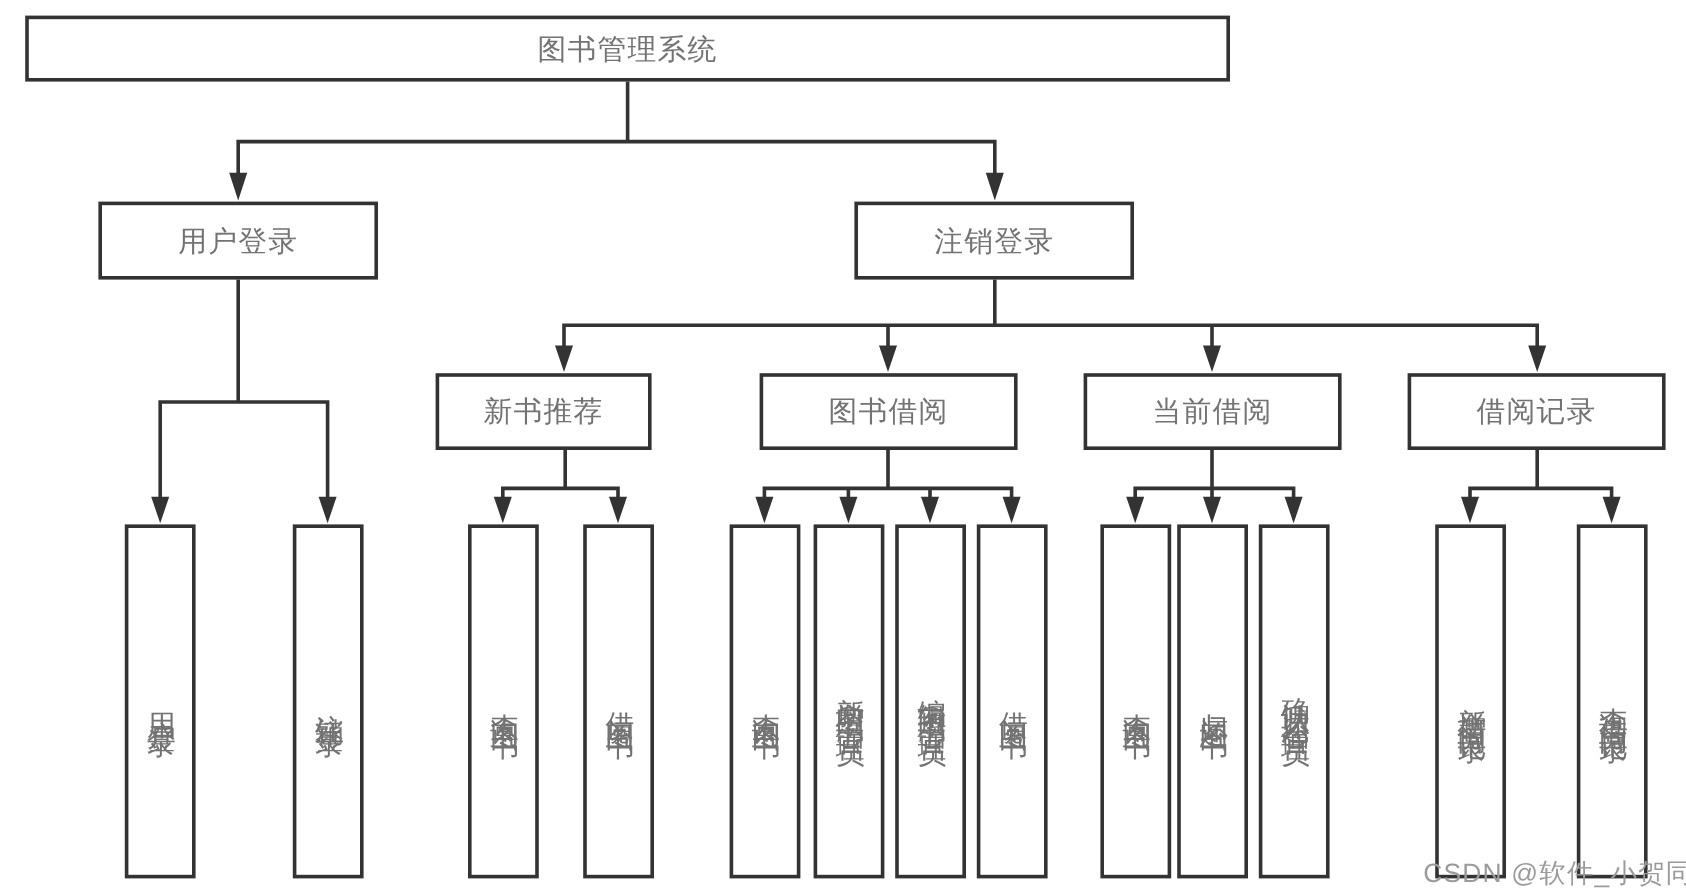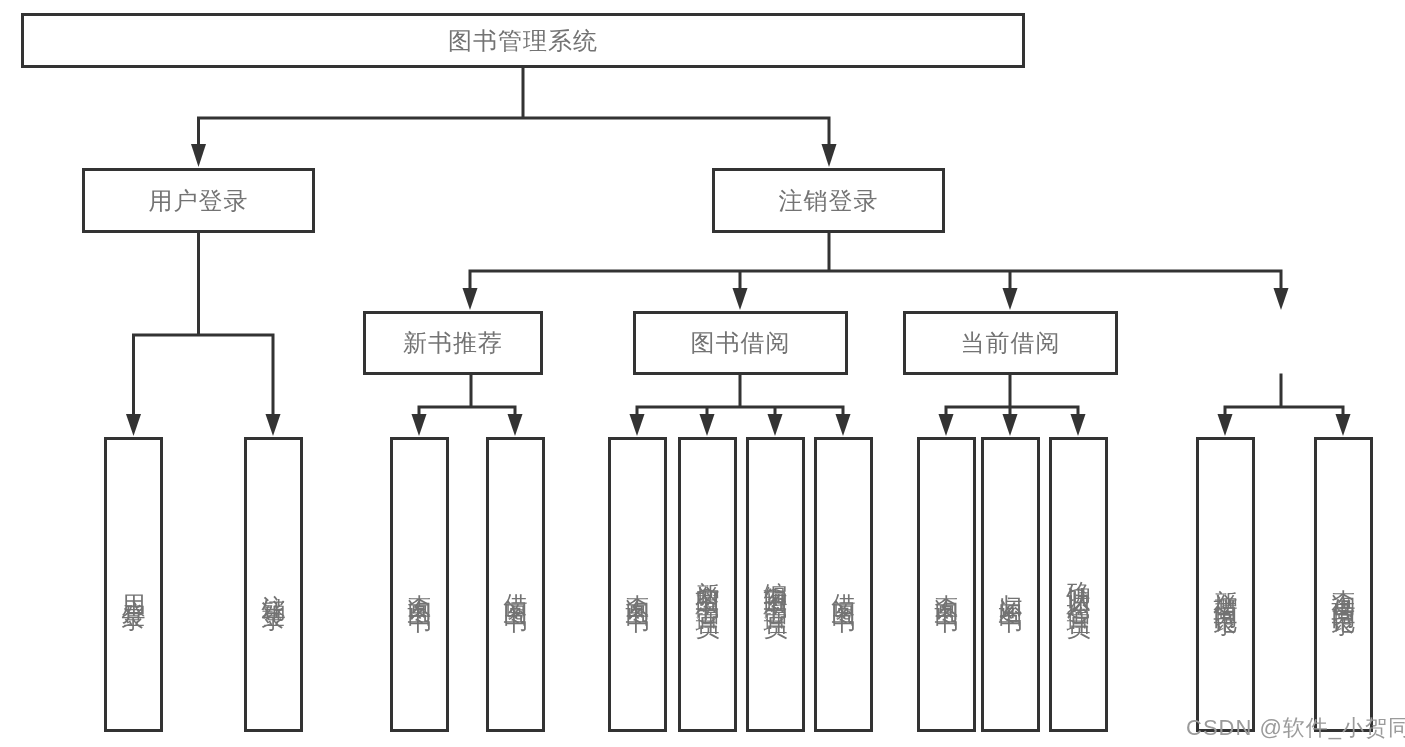--- a/index.html
+++ b/index.html
@@ -134,20 +134,21 @@
   </svg>
 
   <div class="node hbox root">图书管理系统</div>
 
   <div class="node hbox l1" style="left:82px;">用户登录</div>
   <div class="node hbox l1" style="left:712px;">注销登录</div>
 
   <div class="node hbox l2" style="left:363px;width:180px;">新书推荐</div>
   <div class="node hbox l2" style="left:633px;">图书借阅</div>
   <div class="node hbox l2" style="left:903px;">当前借阅</div>
+  <div class="node hbox l2" style="left:1173px;">借阅记录</div>
 
   <div class="node vbox" style="left:104px;">用户登录</div>
   <div class="node vbox" style="left:244px;">注销登录</div>
 
   <div class="node vbox" style="left:390px;">查询图书</div>
   <div class="node vbox" style="left:486px;">借阅图书</div>
 
   <div class="node vbox" style="left:608px;">查询图书</div>
   <div class="node vbox" style="left:678px;">新增图书（管理员）</div>
   <div class="node vbox" style="left:746px;">编辑图书（管理员）</div>

